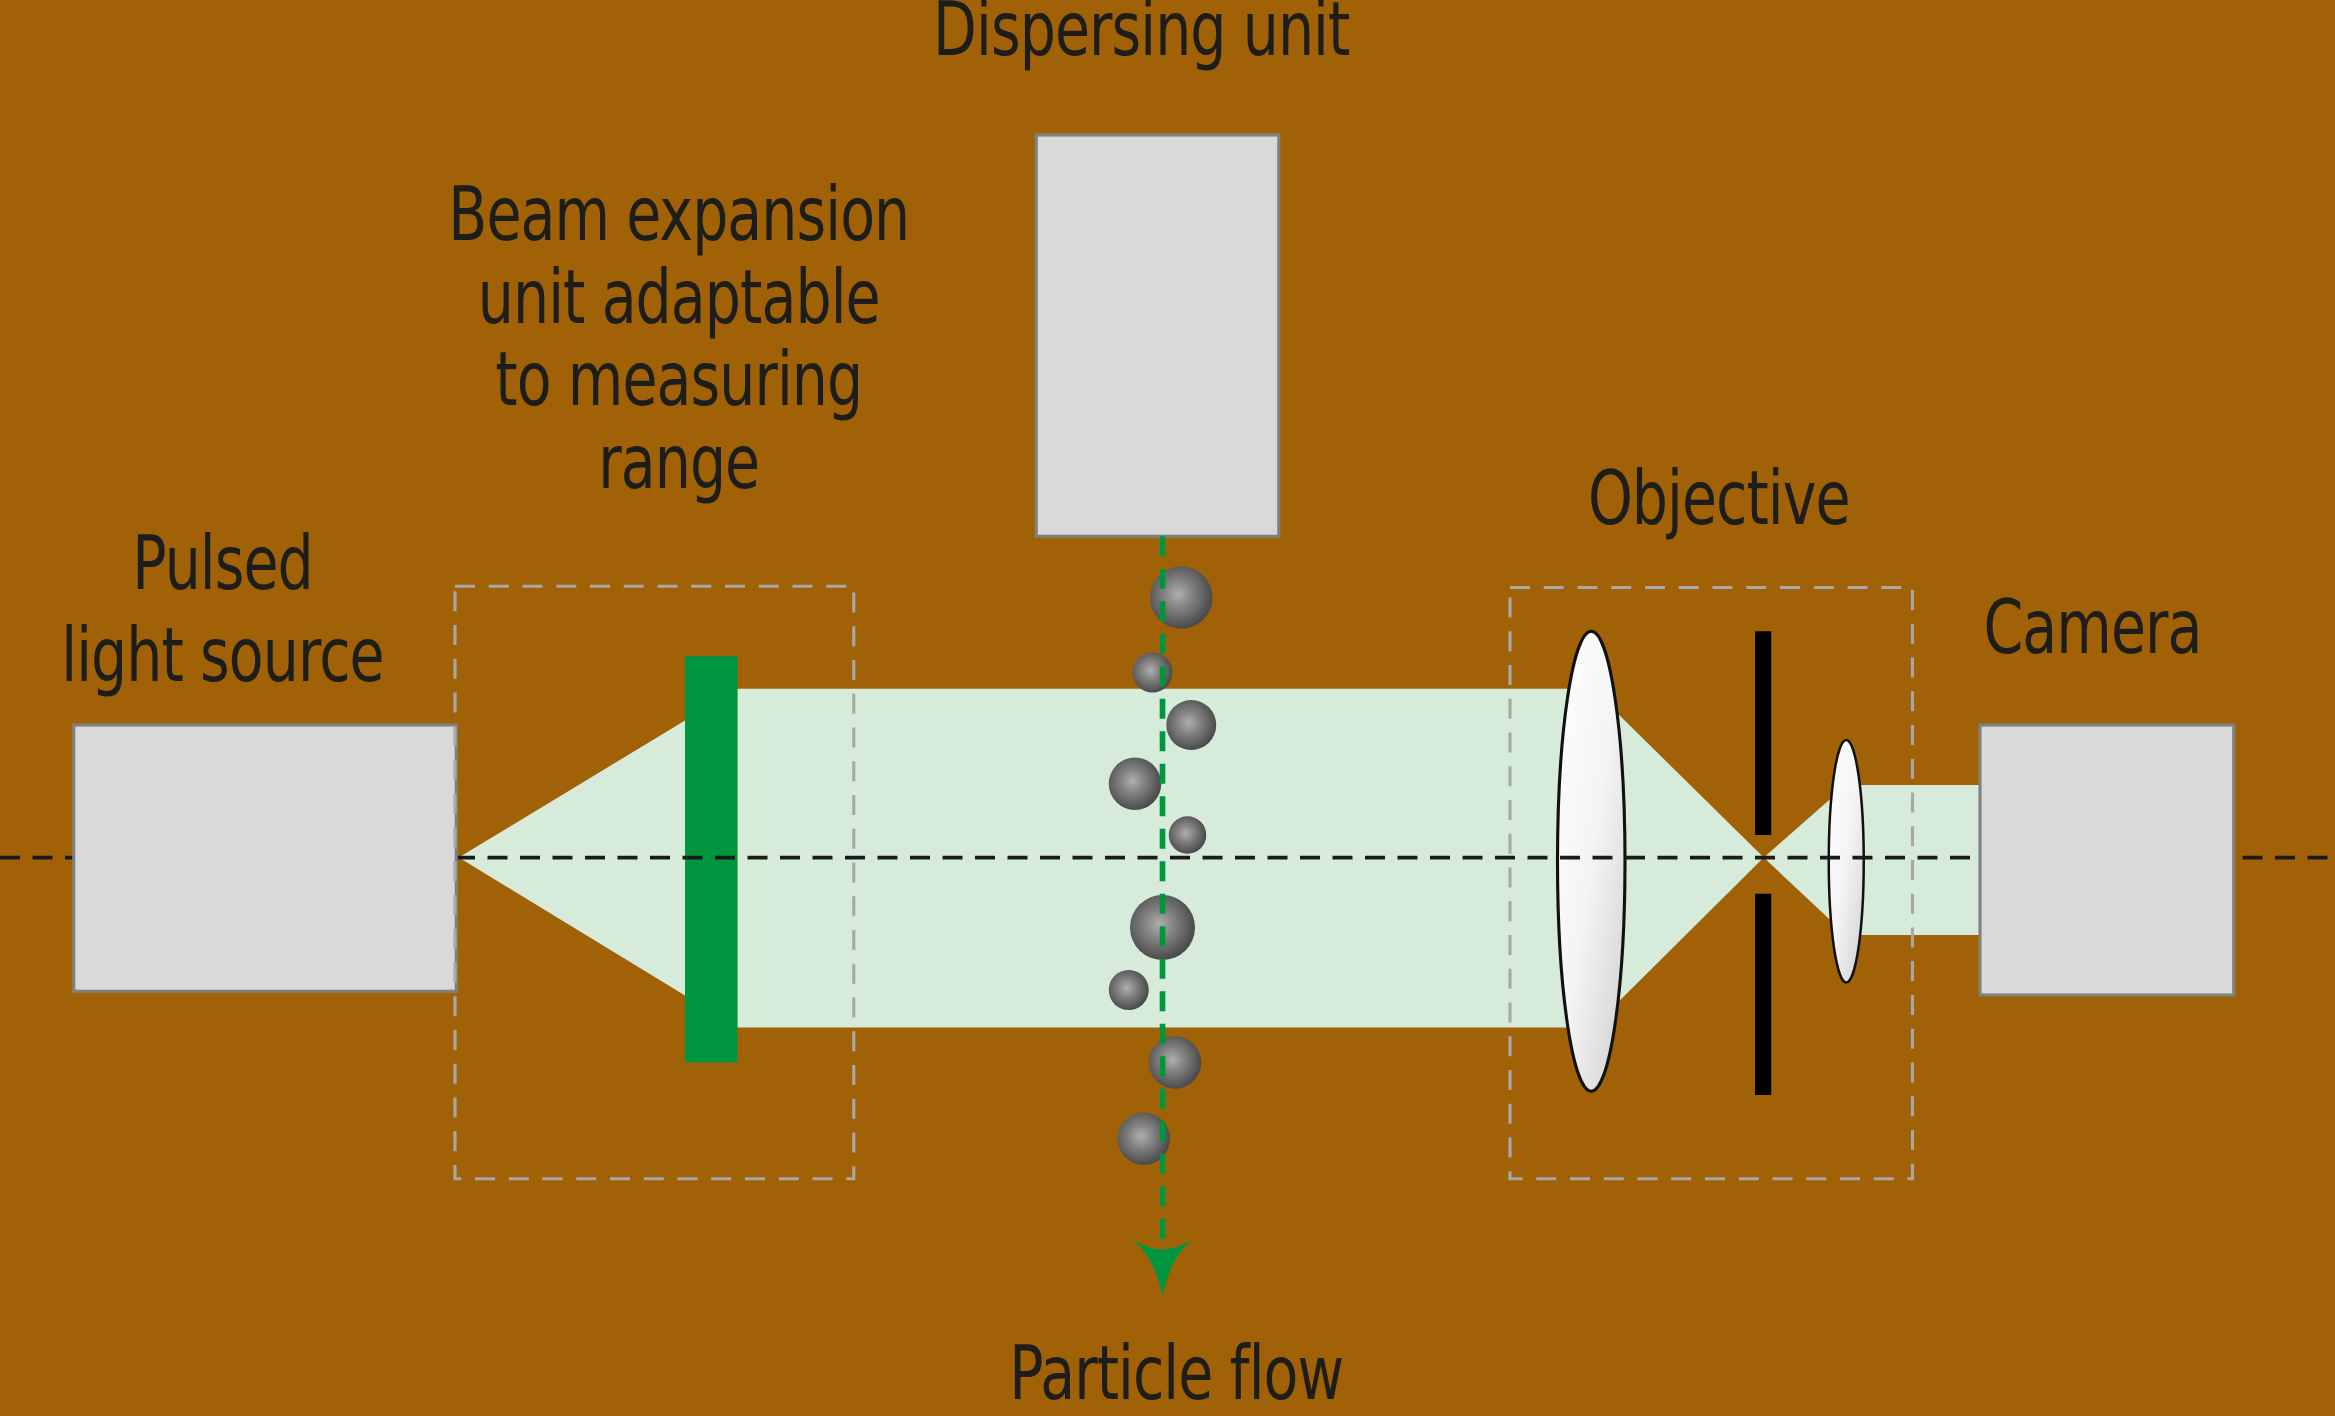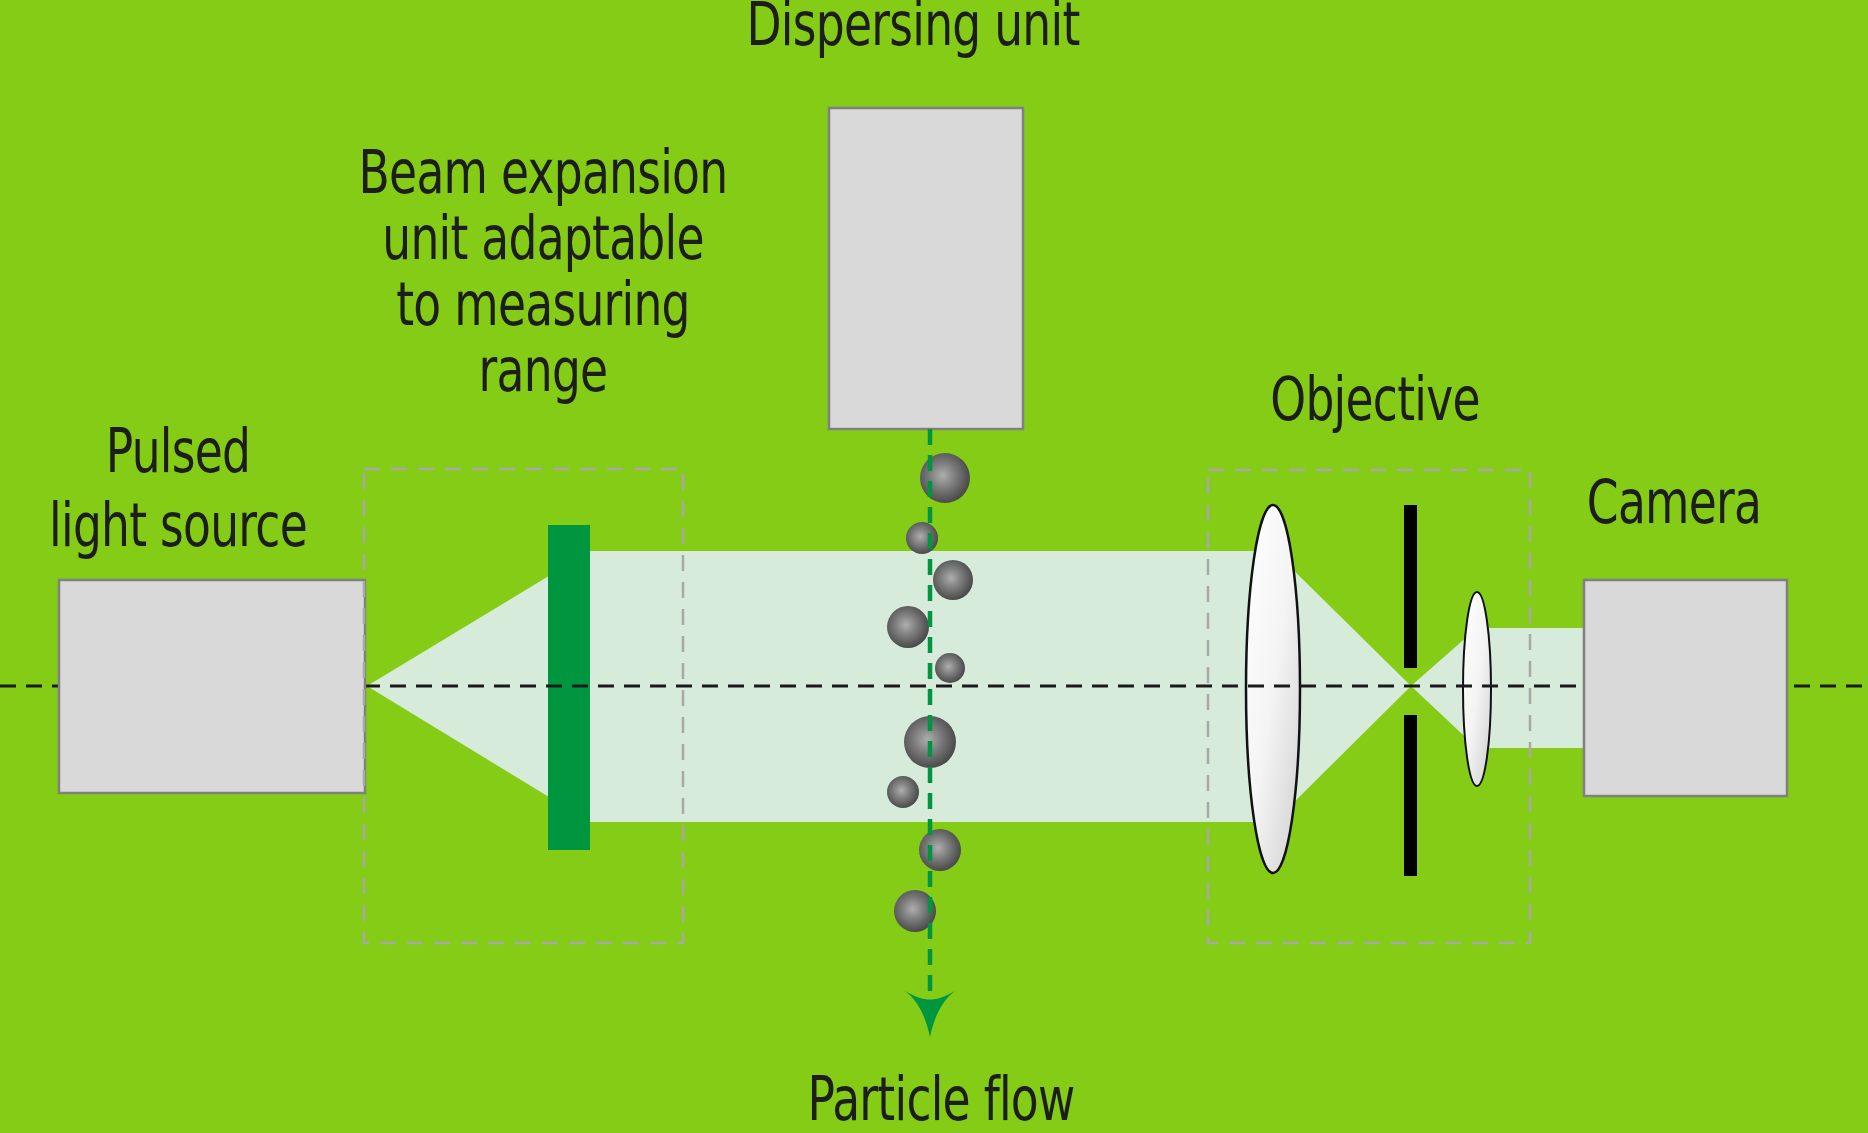--- a/index.html
+++ b/index.html
@@ -1,19 +1,19 @@
 <!DOCTYPE html>
 <html><head>
 <meta charset="utf-8">
 <style>
   html,body{margin:0;padding:0;background:#ffffff;}
   #stage{
     position:relative;
     width:1868px;height:1133px;
-    background:#84cc16;
+    background:#a16207;
     overflow:hidden;
     font-family:"DejaVu Sans","Liberation Sans",sans-serif;
   }
   #diagram-svg{position:absolute;left:0;top:0;width:1868px;height:1133px;}
   .lbl{
     position:absolute;
     color:#1d1d1b;
     font-size:60px;
     line-height:66px;
     white-space:nowrap;

